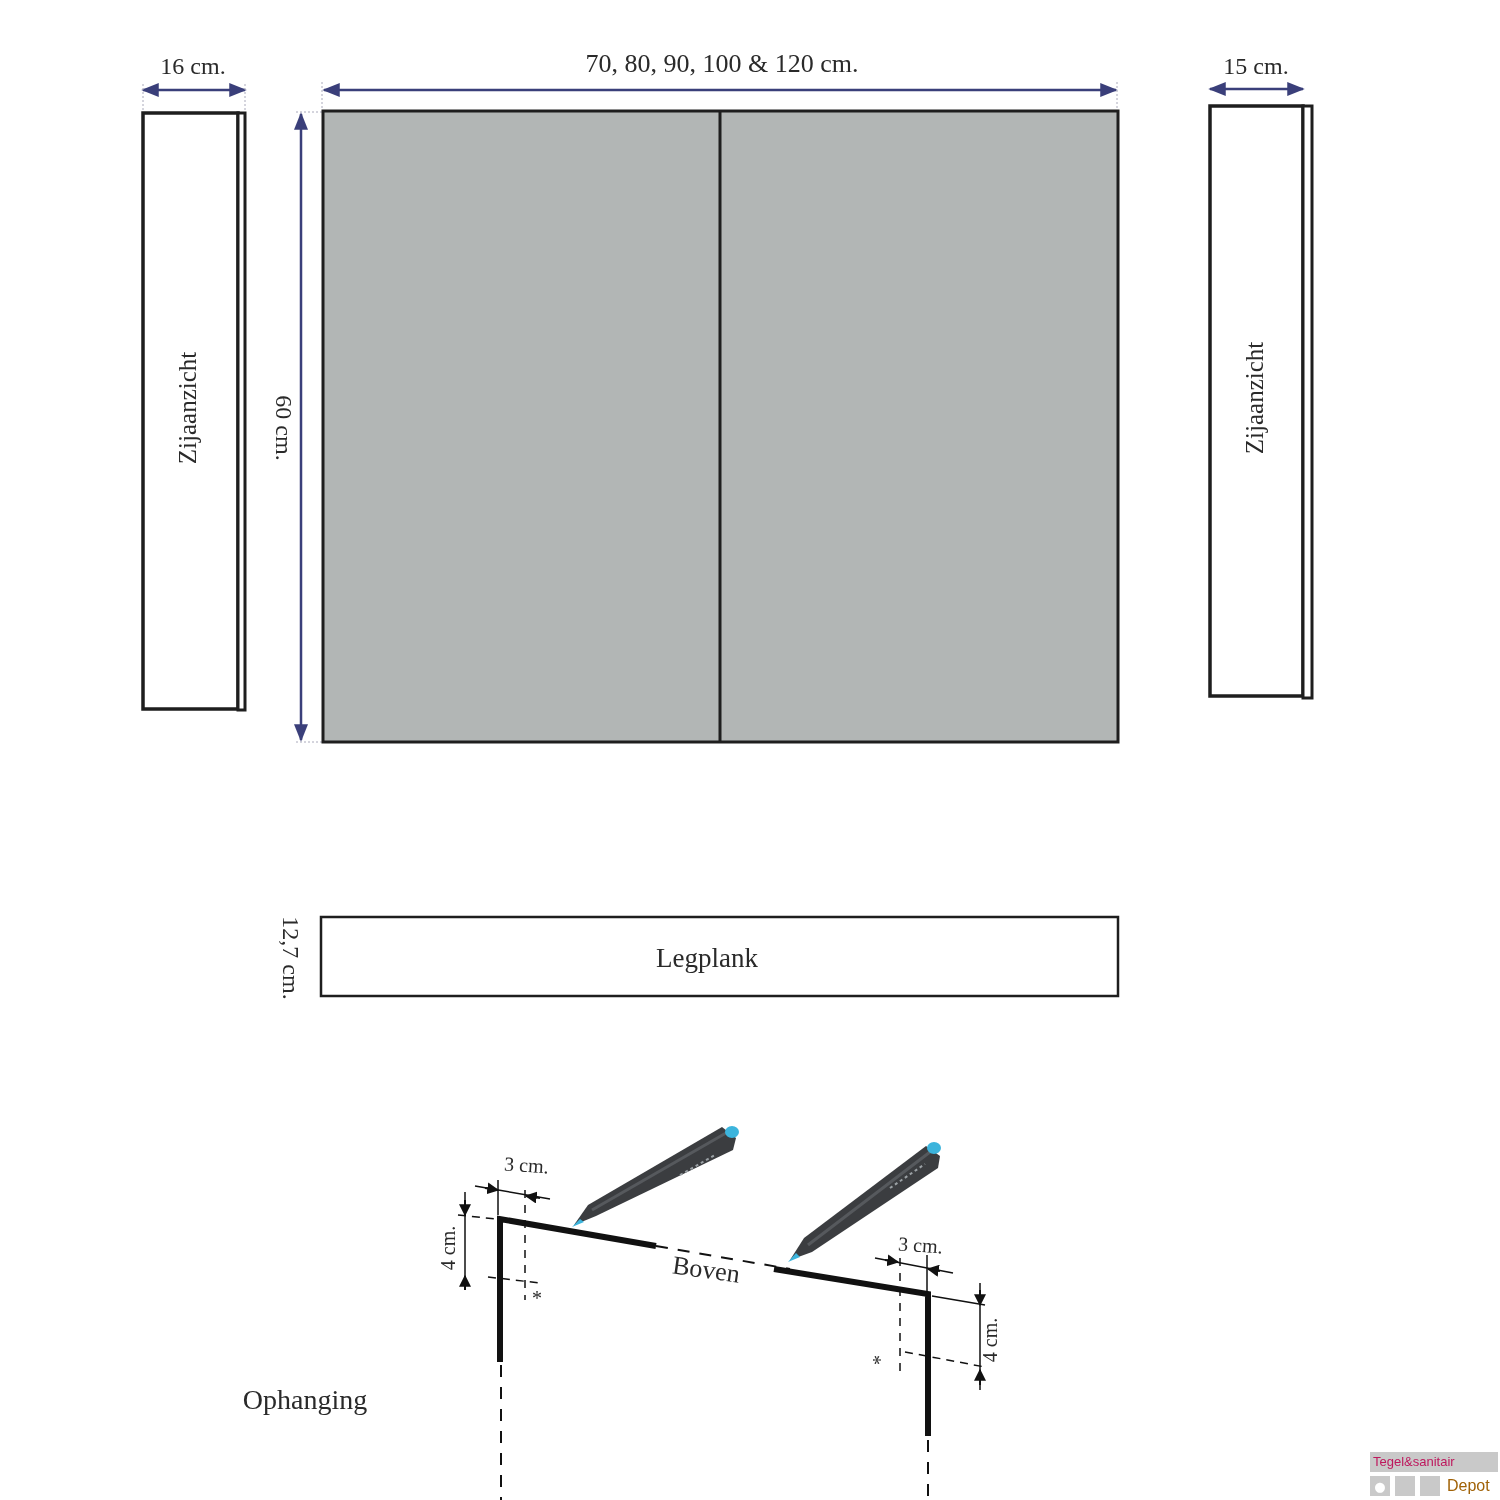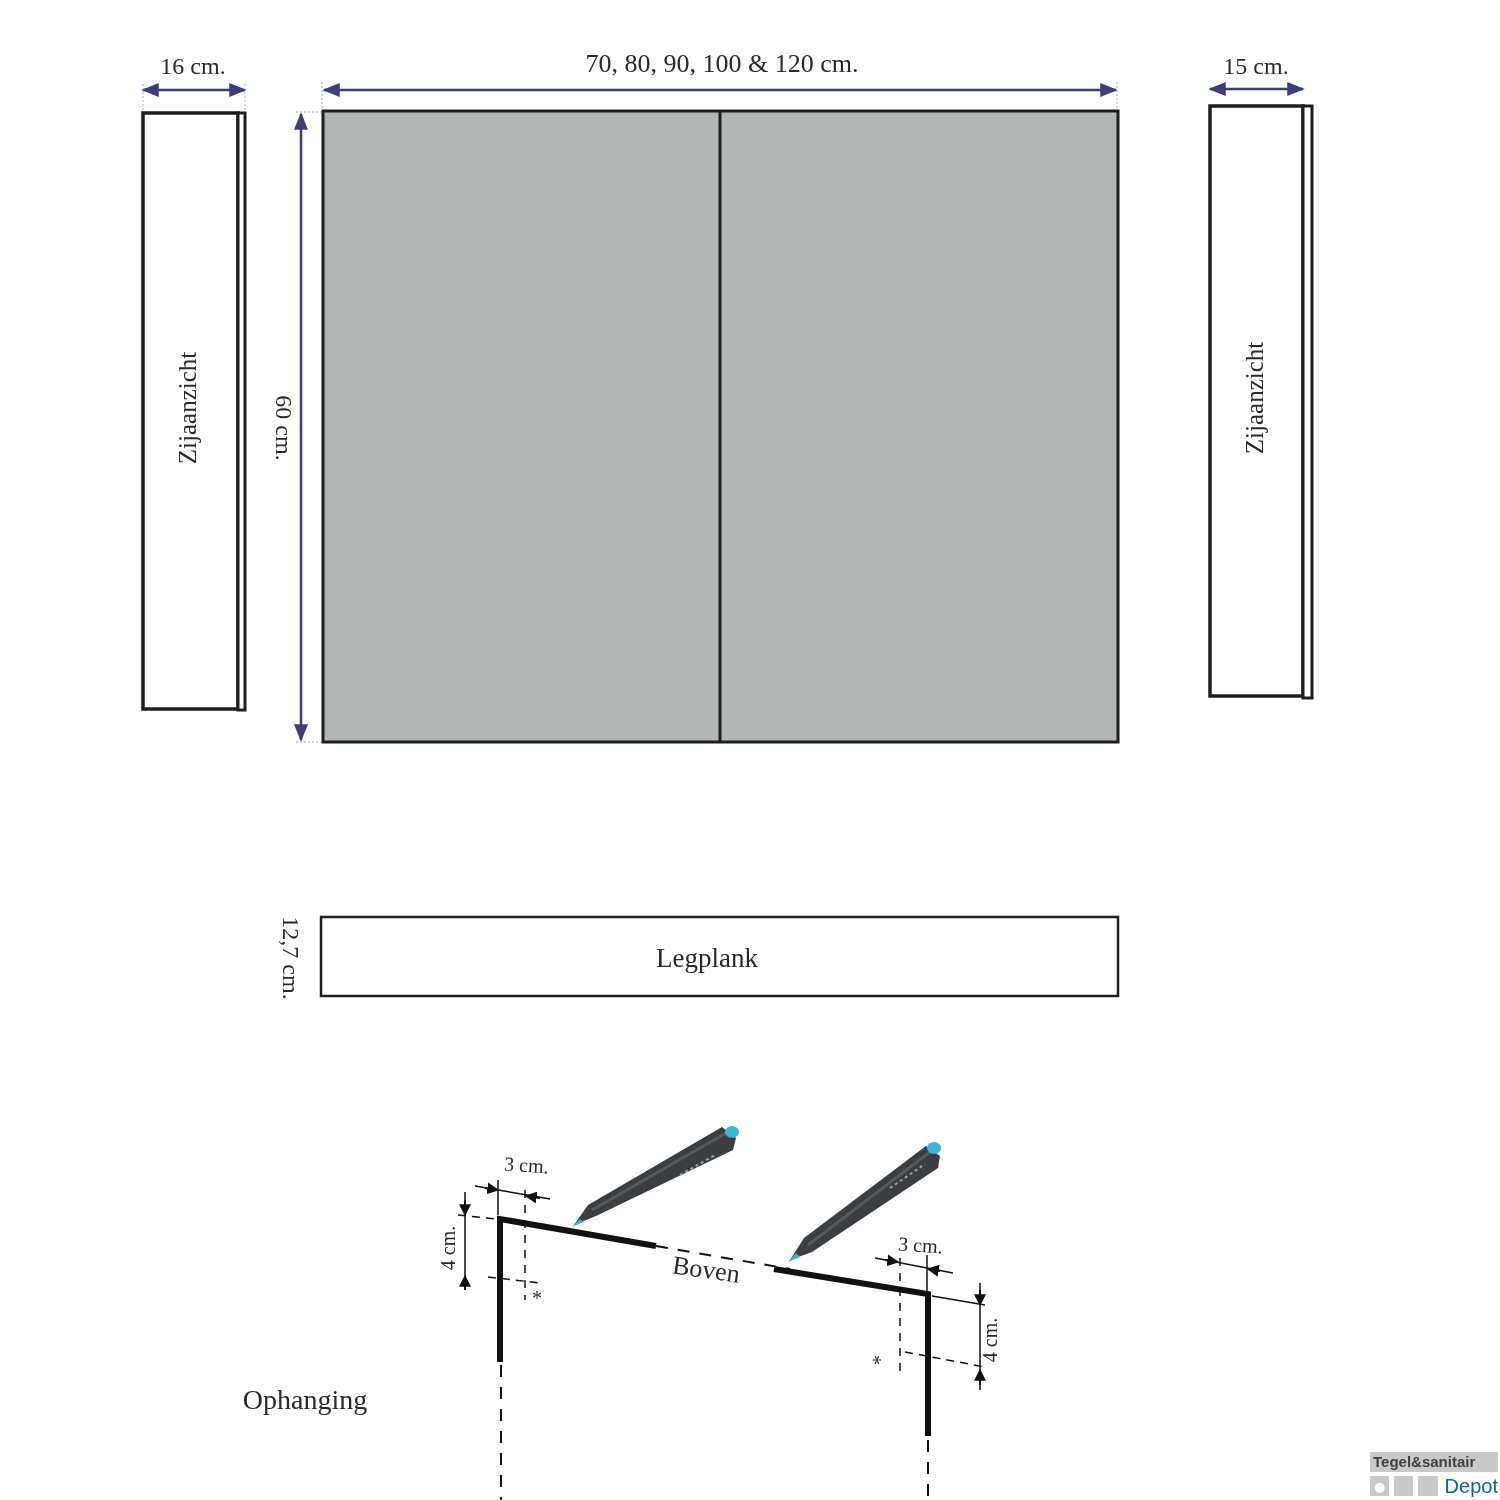--- a/index.html
+++ b/index.html
@@ -1,25 +1,25 @@
 <!DOCTYPE html>
 <html><head>
   <meta charset="utf-8">
   <style>
     html, body { margin: 0; padding: 0; background: #ffffff; }
     body { width: 1500px; height: 1500px; position: relative; overflow: hidden;
            font-family: "Liberation Serif", "DejaVu Serif", serif; color: #2a2a2a; }
     svg.diagram { position: absolute; left: 0; top: 0; width: 1500px; height: 1500px; }
     .lbl { font-family: "Liberation Serif", "DejaVu Serif", serif; fill: #2a2a2a; }
     .watermark { position: absolute; left: 1370px; top: 1452px; width: 128px; height: 46px; }
-    .wm-top { background: #c9c9c9; color: #404040; font-family: "Liberation Sans", "DejaVu Sans", sans-serif;
-              font-weight: bold; font-size: 15px; line-height: 20px; padding: 0 3px; white-space: nowrap; }
+    .wm-top { background: #c9c9c9; color: #be185d; font-family: "Liberation Sans", "DejaVu Sans", sans-serif;
+              font-weight: normal; font-size: 13px; line-height: 20px; padding: 0 3px; white-space: nowrap; }
     .wm-bottom { display: flex; align-items: center; margin-top: 3px; height: 22px; }
     .wm-sq { width: 20px; height: 20px; background: #c9c9c9; margin-right: 5px; display:flex; align-items:center; justify-content:center; color:#fff; font-size:13px; font-family: "DejaVu Sans", sans-serif; }
-    .wm-depot { color: #0369a1; font-family: "Liberation Sans", "DejaVu Sans", sans-serif; font-size: 20px; margin-left: 2px; }
+    .wm-depot { color: #a16207; font-family: "Liberation Sans", "DejaVu Sans", sans-serif; font-size: 16px; margin-left: 2px; }
   </style>
 </head>
 <body>
 
 <svg class="diagram" viewBox="0 0 1500 1500" xmlns="http://www.w3.org/2000/svg">
   <defs>
     <marker id="arrowB" viewBox="0 0 10 10" refX="9" refY="5" markerWidth="7" markerHeight="7" orient="auto-start-reverse">
       <path d="M0,1 L10,5 L0,9 z" fill="#3a3f7a"></path>
     </marker>
     <marker id="arrowK" viewBox="0 0 10 10" refX="9" refY="5" markerWidth="6" markerHeight="6" orient="auto-start-reverse">

